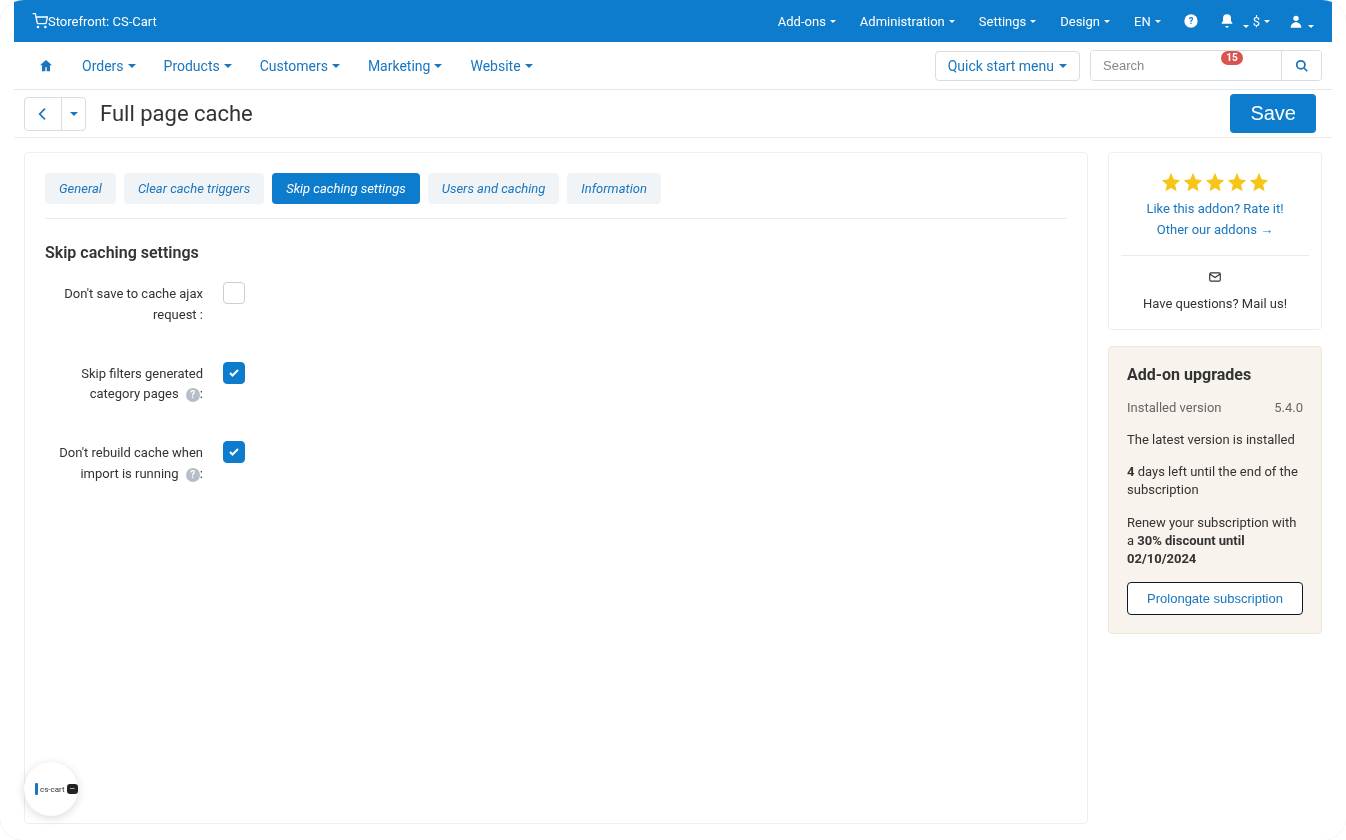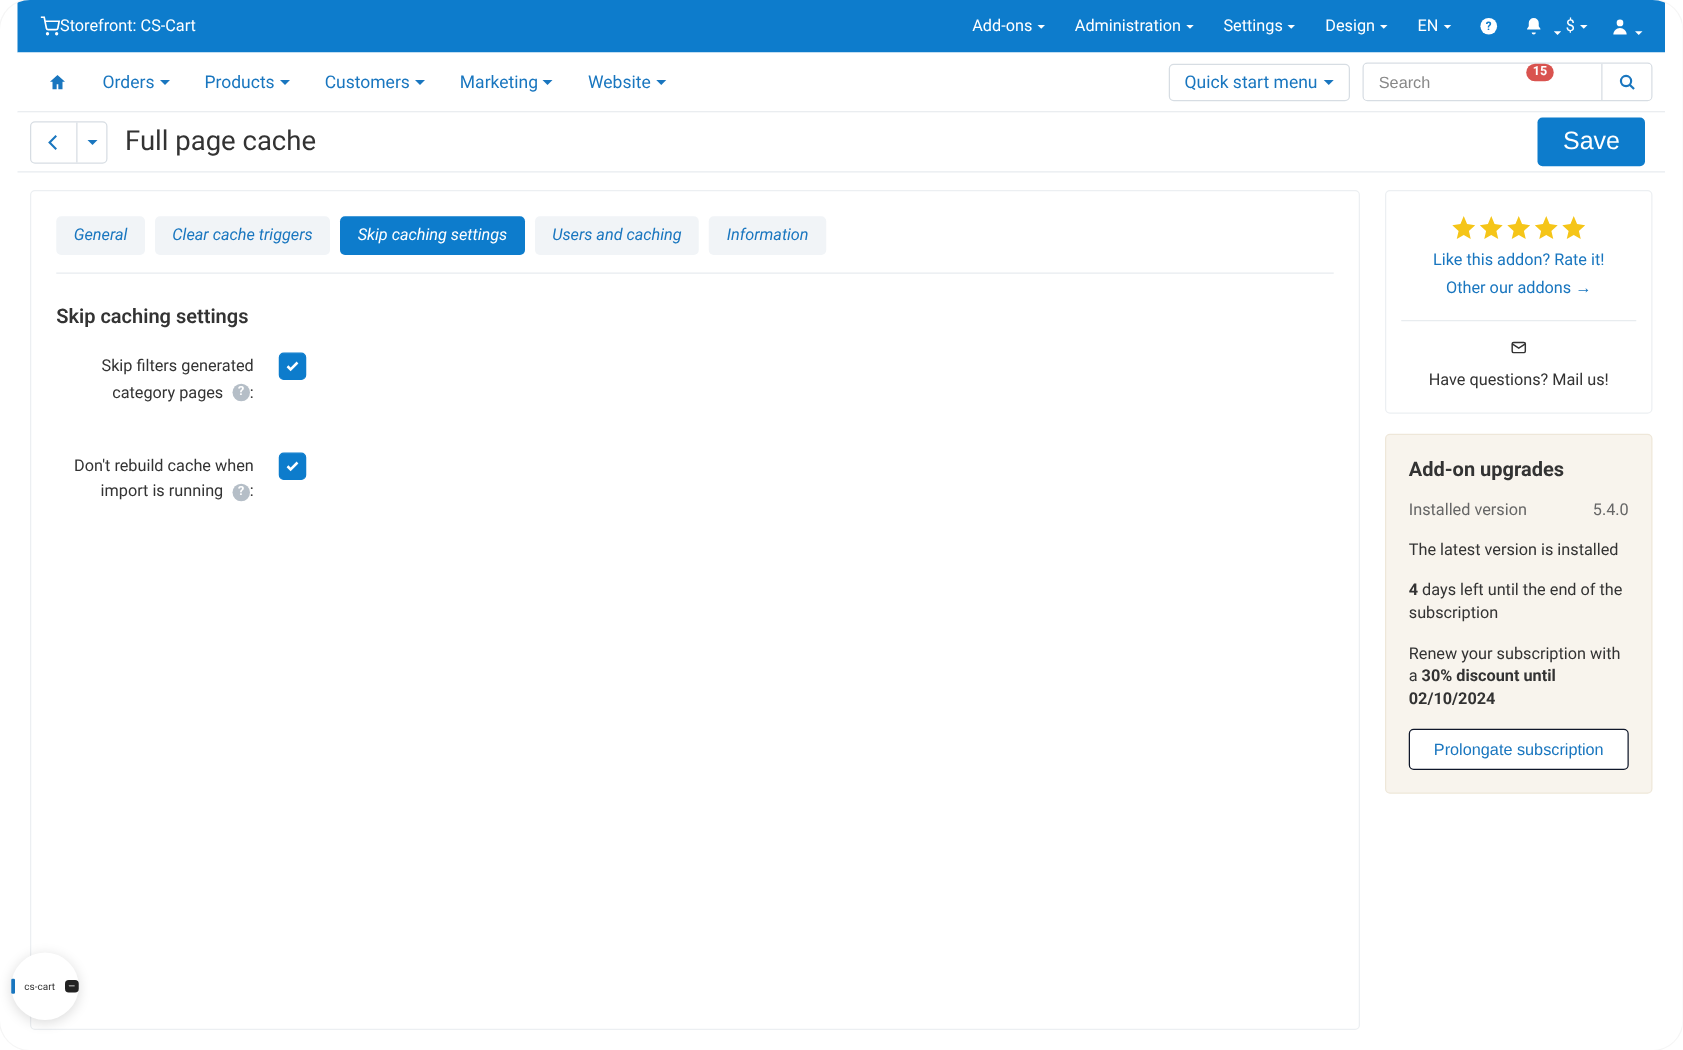--- a/index.html
+++ b/index.html
@@ -54,21 +54,21 @@
 .side-link { color: #1976bf; font-size: 13px; text-decoration: none; display: block; margin-bottom: 6px; cursor: pointer; }
 .side-box hr { border: none; border-top: 1px solid #e8ecef; margin: 18px -6px 14px; }
 .mail-line { display: flex; align-items: center; justify-content: center; gap: 12px; color: #333; font-size: 13px; flex-direction: column; }
 
 .upgrade-box { background: #f8f4ed; border: 1px solid #eee7d9; border-radius: 4px; padding: 18px; font-size: 13px; color: #333; }
 .upgrade-title { font-size: 16px; font-weight: 700; margin-bottom: 16px; }
 .version-row { display: flex; justify-content: space-between; color: #666; margin-bottom: 16px; }
 .upgrade-text { margin-bottom: 14px; line-height: 1.4; }
 .prolong-btn { display: block; width: 100%; background: #fff; border: 1px solid #0f172a; color: #1976bf; border-radius: 4px; padding: 8px 10px; font-size: 13px; text-align: center; cursor: pointer; }
 
-.float-logo { position: absolute; left: 9px; bottom: 24px; width: 54px; height: 54px; border-radius: 50%; background: #fff; box-shadow: 0 2px 10px rgba(0,0,0,0.15); display: flex; align-items: center; justify-content: space-between; font-size: 8px; color: #333; cursor: pointer; gap:2px;}
+.float-logo { position: absolute; left: 24px; bottom: 24px; width: 54px; height: 54px; border-radius: 50%; background: #fff; box-shadow: 0 2px 10px rgba(0,0,0,0.15); display: flex; align-items: center; justify-content: flex-end; font-size: 8px; color: #333; cursor: pointer; gap:2px;}
 .float-logo .bar { width:3px; height:12px; background:#1976bf; border-radius:1px;}
 .float-logo .pill { background:#222; color:#fff; border-radius:3px; padding:1px 3px; font-size:7px;}
 
 svg { display: block; }
 </style>
 </head>
 <body>
 
 <div class="frame">
 
@@ -191,20 +191,26 @@
       <div class="tabs">
         <div class="tab">General</div>
         <div class="tab">Clear cache triggers</div>
         <div class="tab active">Skip caching settings</div>
         <div class="tab">Users and caching</div>
         <div class="tab">Information</div>
       </div>
 
       <div class="section-title">Skip caching settings</div>
 
+      <div class="form-row">
+        <div class="form-label">Don't save to cache ajax request :</div>
+        <div class="form-ctl">
+          <div class="checkbox"></div>
+        </div>
+      </div>
 
       <div class="form-row">
         <div class="form-label"><span>Skip filters generated category pages</span> <span class="help-q">?</span>:</div>
         <div class="form-ctl">
           <div class="checkbox checked">
             <svg width="12" height="12" viewBox="0 0 24 24" fill="none" stroke="#fff" stroke-width="4">
                 <path d="M4 12l5 5L20 6"></path>
               </svg>
           </div>
         </div>

